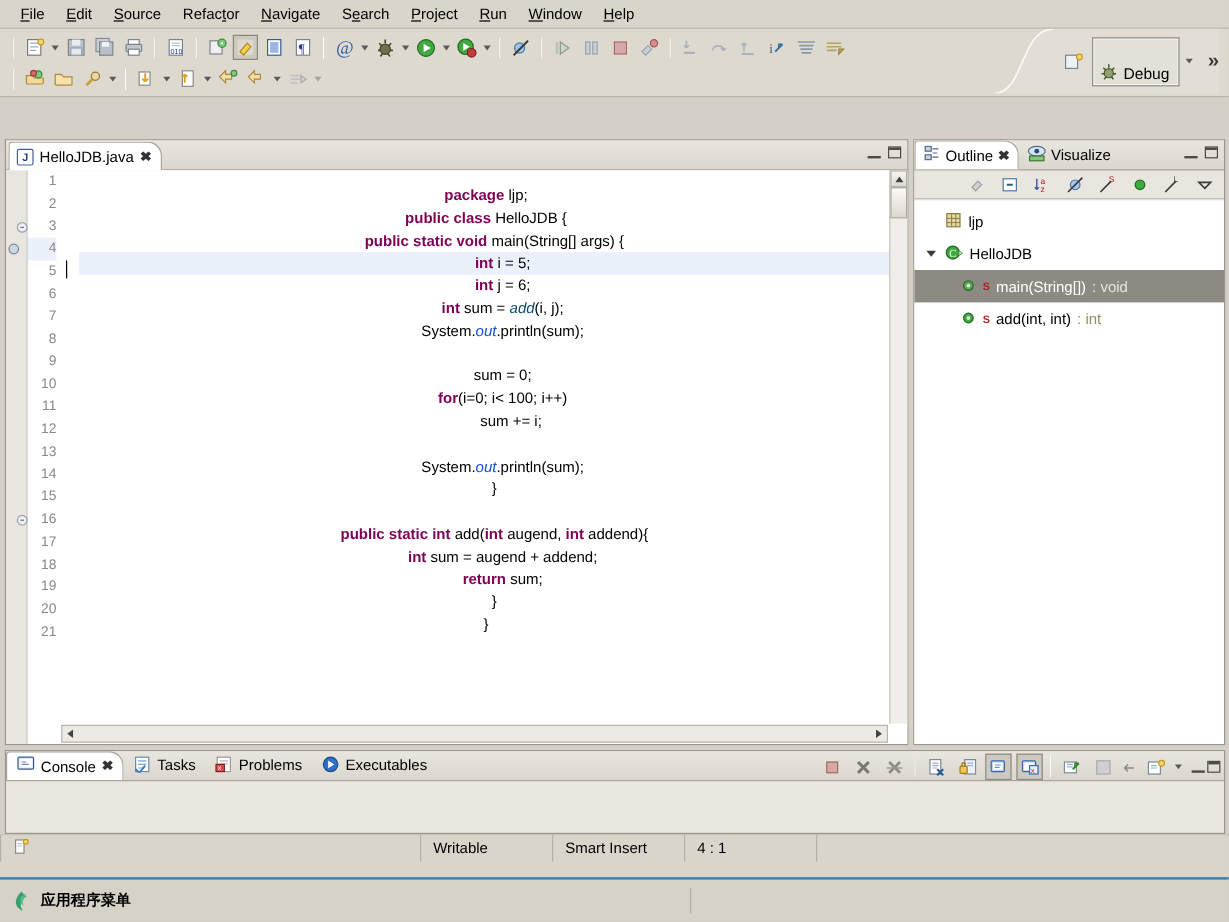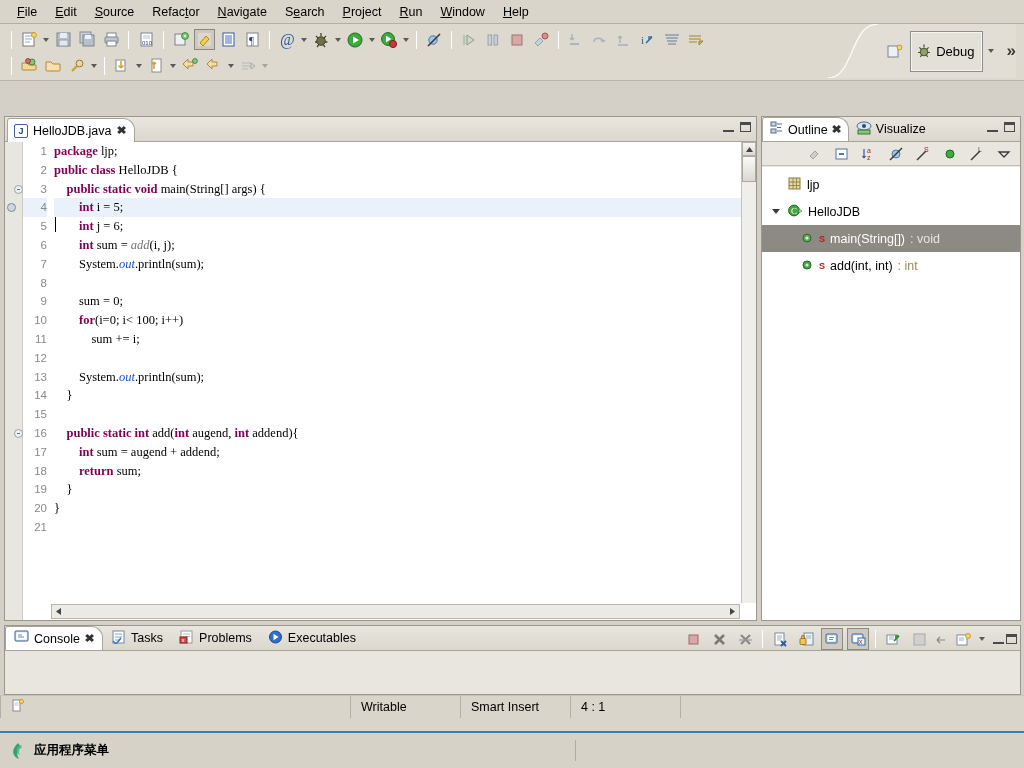--- a/index.html
+++ b/index.html
@@ -51,21 +51,21 @@
   .ti svg{display:block;}
   .arrow-dn{width:9px;height:20px;display:inline-flex;align-items:center;justify-content:center;margin-right:1px;}
   .arrow-dn:after{content:"";border-left:3.5px solid transparent;border-right:3.5px solid transparent;
     border-top:4px solid #5a5a5a;display:block;}
   .arrow-dn.dim:after{border-top-color:#a9a49a;}
 
   
   .persp-wrap{position:absolute;right:0;top:0;height:54px;display:flex;align-items:center;padding-right:8px;}
   .persp-curve{position:absolute;left:-46px;top:0;width:50px;height:54px;overflow:hidden;}
   .persp-bar{display:flex;align-items:center;gap:4px;padding-left:8px;height:54px;}
-  .persp-btn{display:flex;align-items:center;gap:4px;border:1px solid #8e8e8e;background:#e3e0d8;
+  .persp-btn{display:flex;align-items:flex-end;gap:4px;border:1px solid #8e8e8e;background:#e3e0d8;
     padding:2px 7px 2px 4px;height:41px;box-shadow:inset 0 0 0 1px #f6f4ef;}
   .persp-btn span{font-size:13px;}
   .dquote{font-size:17px;font-weight:bold;color:#3a3a3a;margin-left:6px;line-height:10px;}
 
   
   .main{position:absolute;left:0;top:112px;right:0;bottom:73px;}
 
   
   .editor-part{position:absolute;left:4px;top:4px;width:753px;height:505px;
     background:#e9e6df;border:1px solid #9b978d;}
@@ -79,25 +79,25 @@
   .xclose{font-size:11px;color:#333;font-weight:bold;transform:scaleX(1.1);}
   .part-ctl{position:absolute;right:5px;top:5px;display:flex;gap:6px;align-items:center;}
   .mini{width:11px;height:9px;border-bottom:2px solid #4a4a4a;position:relative;}
   .maxi{width:11px;height:10px;border:1.5px solid #4a4a4a;position:relative;}
   .maxi:before{content:"";position:absolute;left:0;right:0;top:0;height:2px;background:#4a4a4a;}
 
   .edit-area{position:absolute;left:0;top:25px;right:0;bottom:0;background:#fff;display:flex;}
   .ruler-left{width:18px;background:#e8e6e1;border-right:1px solid #cfcbc3;position:relative;}
   .gutter{width:28px;background:#ffffff;text-align:right;padding-right:4px;color:#888;font-size:11.5px;}
   .code{position:relative;flex:1;overflow:hidden;background:#fff;}
-  pre.codetext{font-family:Liberation Serif, serif;font-size:12.5px;line-height:18.8px;
-     margin:0;padding:0 0 0 3px;white-space:pre;}
+  pre.codetext{font-family:Liberation Sans, sans-serif;font-size:12.5px;line-height:18.8px;
+     margin:12px;padding:0 0 0 3px;white-space:pre;text-align:center;}
   .k{color:#7f0055;font-weight:bold;}
   .st{color:#1d4ed8;font-style:italic;}
-  .it{color:#737373;font-style:italic;}
+  .it{color:#0c4a6e;font-style:italic;}
   .ln{display:block;height:18.8px;}
   .hl{background:#eaf1fb;}
   .vscroll{position:absolute;right:0;top:25px;bottom:17px;width:15px;background:#f0eeea;
     border-left:1px solid #c6c2ba;}
   .vs-btn{height:14px;background:linear-gradient(#f7f6f3,#ddd9d1);border:1px solid #b3afa7;
     display:flex;align-items:center;justify-content:center;}
   .vs-thumb{position:absolute;left:0;right:0;top:14px;height:26px;
     background:linear-gradient(#fbfaf8,#dcd8d0);border:1px solid #aca89f;}
   .hscroll{position:absolute;left:46px;right:16px;bottom:1px;height:15px;background:#eceae5;
     border:1px solid #b9b5ad;display:flex;align-items:center;justify-content:space-between;}

